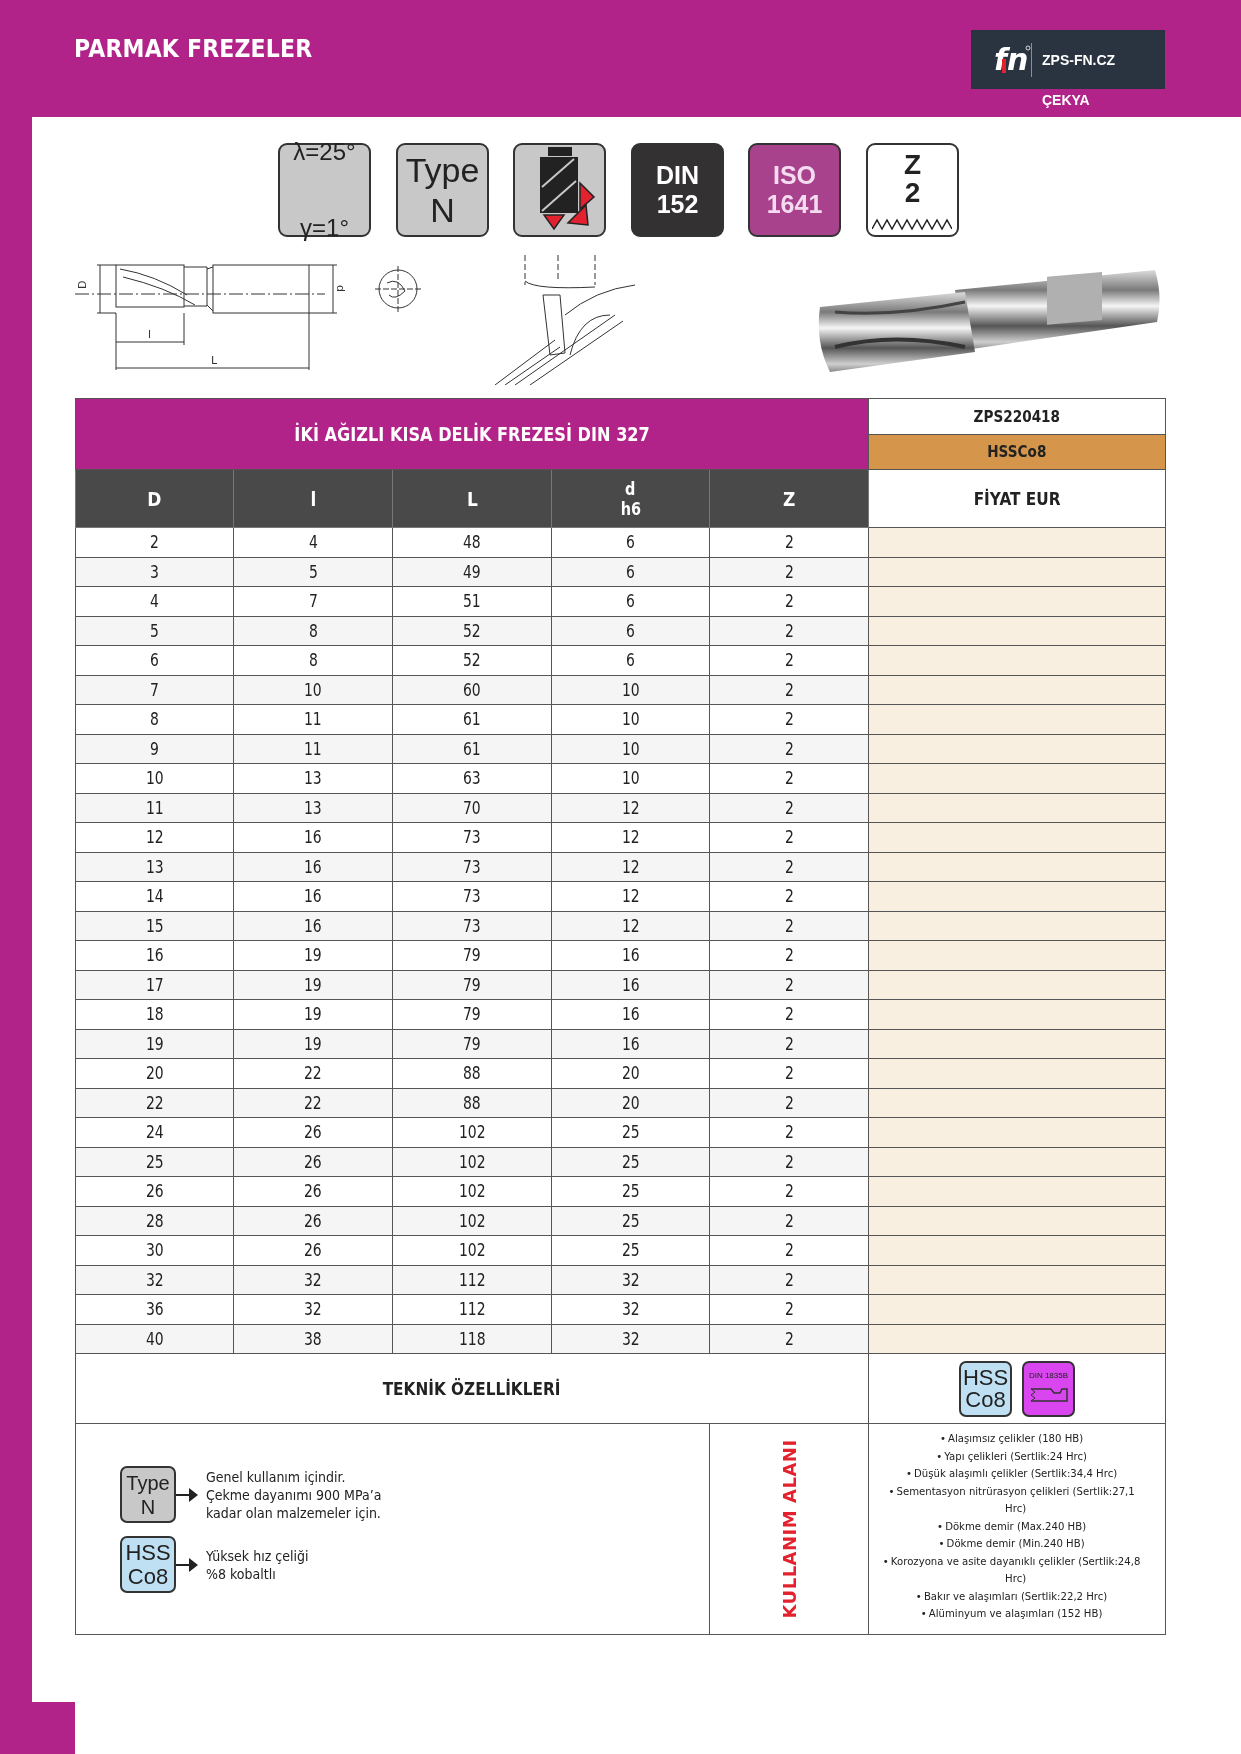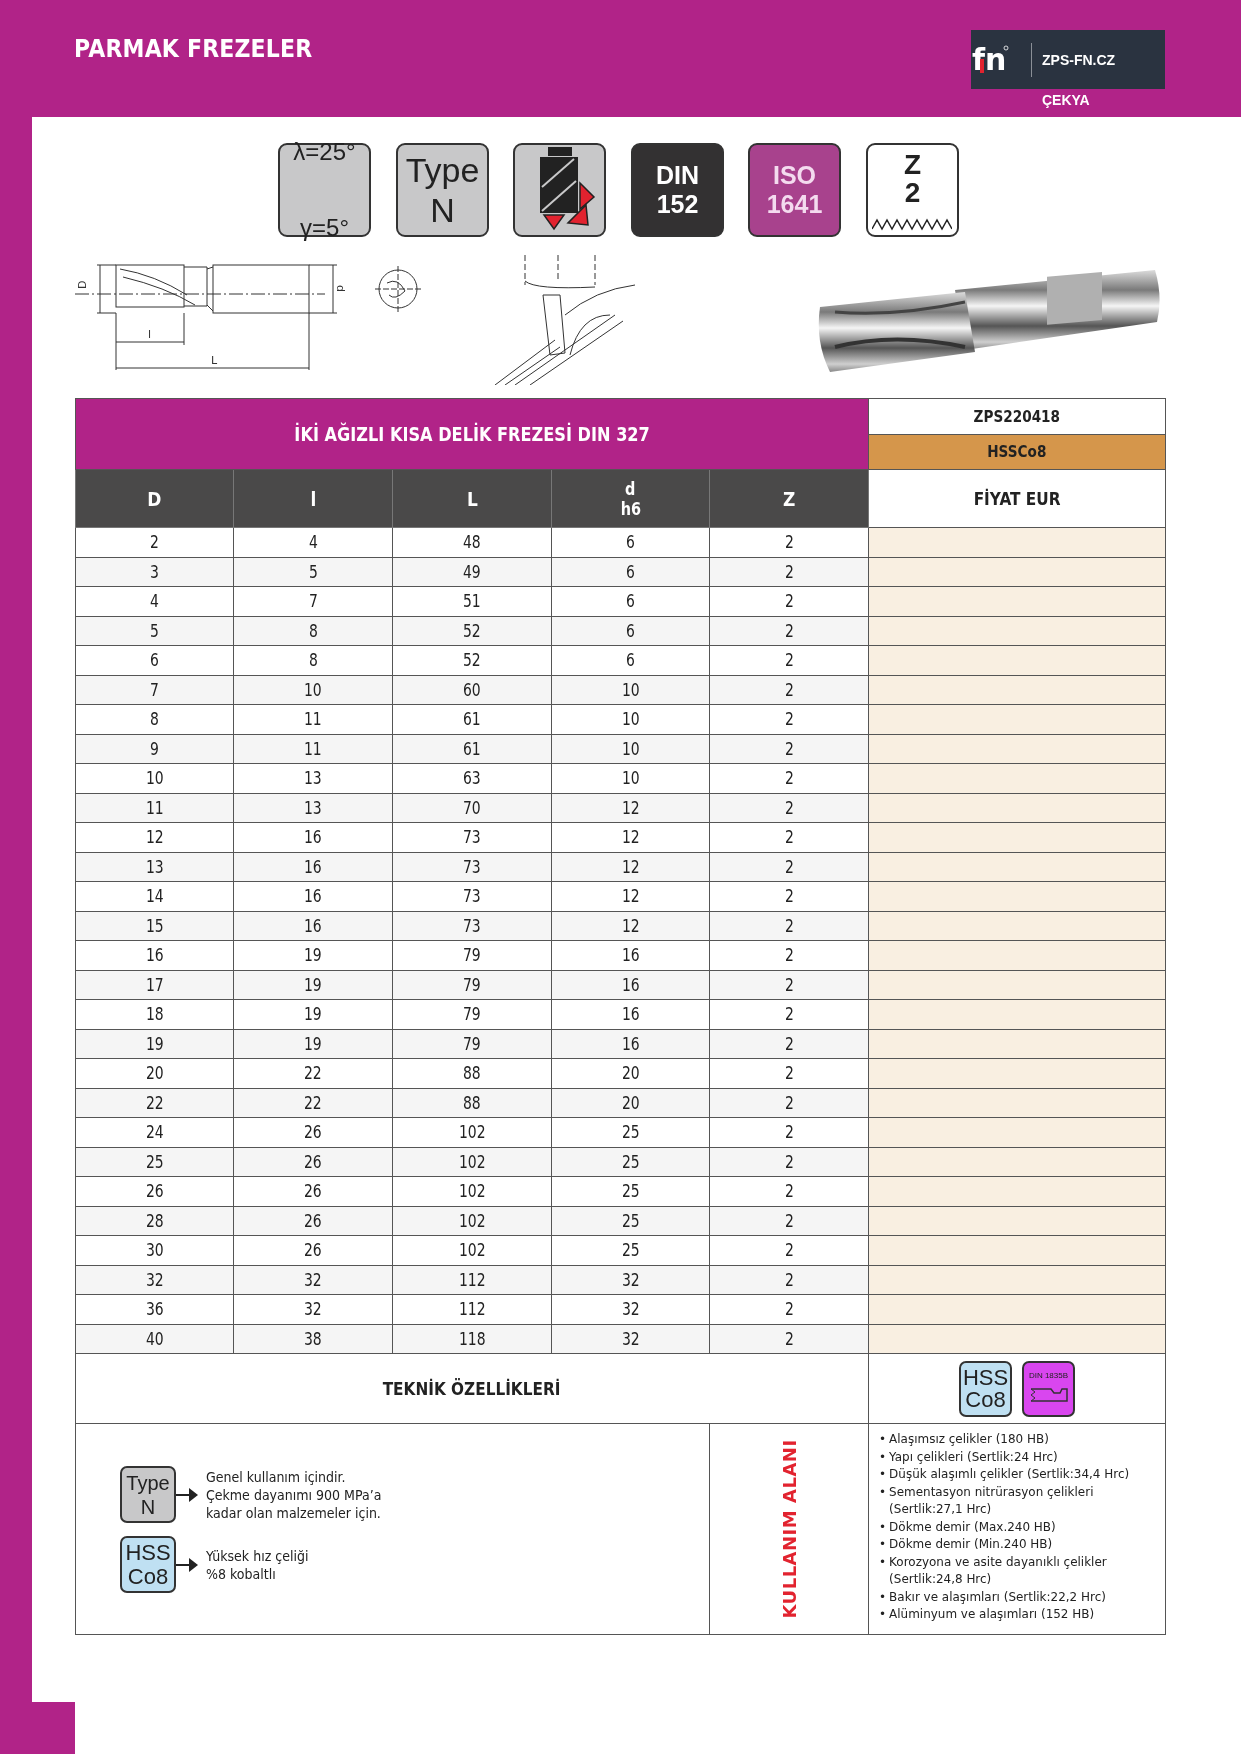--- a/index.html
+++ b/index.html
@@ -5,21 +5,21 @@
   html, body { margin:0; padding:0; }
   body { width:1241px; height:1754px; position:relative; background:#ffffff; overflow:hidden;
          font-family:"DejaVu Sans", sans-serif; color:#222; }
   .band-top { position:absolute; left:0; top:0; width:1241px; height:117px; background:#b12388; }
   .band-left { position:absolute; left:0; top:0; width:32px; height:1754px; background:#b12388; }
   .band-bottom { position:absolute; left:0; top:1702px; width:75px; height:52px; background:#b12388; }
   .page-title { position:absolute; left:74px; top:34px; color:#fff; font-weight:bold; font-size:25px;
                 font-family:"DejaVu Sans", sans-serif; letter-spacing:0.2px; transform:scaleX(0.88); transform-origin:left; }
   .brand { position:absolute; left:971px; top:30px; width:194px; height:59px; background:#2a3340;
            display:flex; align-items:center; }
-  .brand .fm { width:60px; height:59px; display:flex; align-items:center; justify-content:flex-start; position:relative; }
+  .brand .fm { width:60px; height:59px; display:flex; align-items:center; justify-content:flex-end; position:relative;font-style:italic; }
   .brand .fm svg { width:38px; height:36px; }
   .brand .sep { width:1px; height:34px; background:#8a8f97; margin-right:10px; }
   .brand .url { color:#fff; font-weight:bold; font-size:14px; font-family:"Liberation Sans", sans-serif; }
   .brand-country { position:absolute; left:1042px; top:92px; color:#fff; font-weight:bold; font-size:14px;
                    font-family:"Liberation Sans", sans-serif; }
   .badge { position:absolute; top:143px; width:93px; height:94px; border:2.5px solid #333; border-radius:9px;
            box-sizing:border-box; display:flex; flex-direction:column; align-items:center; justify-content:center;
            font-family:"Liberation Sans", sans-serif; }
   .b-angle { left:278px; background:#c8c8c9; color:#222; font-size:24px; line-height:40px;gap:36px; }
   .b-type { left:396px; background:#c8c8c9; color:#222; font-size:34px; line-height:40px; }
@@ -63,21 +63,21 @@
              font-size:20px; line-height:24px; color:#222; }
   .lg .ico.gray { background:#c8c8c9; }
   .lg .ico.blue { background:#bfe0f2; font-size:22px; }
   .lg .arrow { width:14px; height:2px; background:#222; position:relative; margin-right:8px; }
   .lg .arrow:after { content:""; position:absolute; right:-8px; top:-6px; border-left:9px solid #222;
                      border-top:7px solid transparent; border-bottom:7px solid transparent; }
   .lg .txt { font-size:14px; line-height:18px; color:#222; transform:scaleX(0.9); transform-origin:left; }
   .usage-label { position:relative; height:210px; }
   .usage-label span { position:absolute; left:50%; top:50%; transform:translate(-50%,-50%) rotate(-90deg);
                       white-space:nowrap; color:#e2232f; font-weight:bold; font-size:18px; letter-spacing:0.5px; }
-  .usage-list { list-style:none; margin:6px 0 0 0; padding:0 0 0 10px; text-align:left; font-size:13px; line-height:17.5px; color:#222; }
+  .usage-list { list-style:none; margin:6px 0 0 0; padding:0 0 0 10px; text-align:center; font-size:11px; line-height:17.5px; color:#222; }
   .usage-list li { padding-left:11px; text-indent:-11px; transform:scaleX(0.92); transform-origin:left; }
   .usage-list li:before { content:"•"; display:inline-block; width:11px; text-indent:0; }
 </style>
 </head>
 <body>
 
 <div class="band-top"></div>
 <div class="band-left"></div>
 <div class="band-bottom"></div>
 <div style="position:absolute;left:32px;top:117px;width:1209px;height:1585px;background:#fff;"></div>
@@ -93,21 +93,21 @@
       <circle cx="35" cy="6" r="2" fill="none" stroke="#fff" stroke-width="0.8"></circle>
     </svg>
   </div>
   <div class="sep"></div>
   <span class="url">ZPS-FN.CZ</span>
 </div>
 <div class="brand-country">ÇEKYA</div>
 
 <div class="badge b-angle">
   <span>λ=25°</span>
-  <span>γ=5°</span>
+  <span>γ=1°</span>
 </div>
 <div class="badge b-type">
   <span>Type</span>
   <span>N</span>
 </div>
 <div class="badge b-cut">
   <svg width="84" height="86" viewBox="0 0 84 86">
     <rect x="30" y="0" width="24" height="9" fill="#222"></rect>
     <rect x="22" y="10" width="38" height="56" fill="#222"></rect>
     <line x1="24" y1="40" x2="56" y2="12" stroke="#c8c8c9" stroke-width="2"></line>

